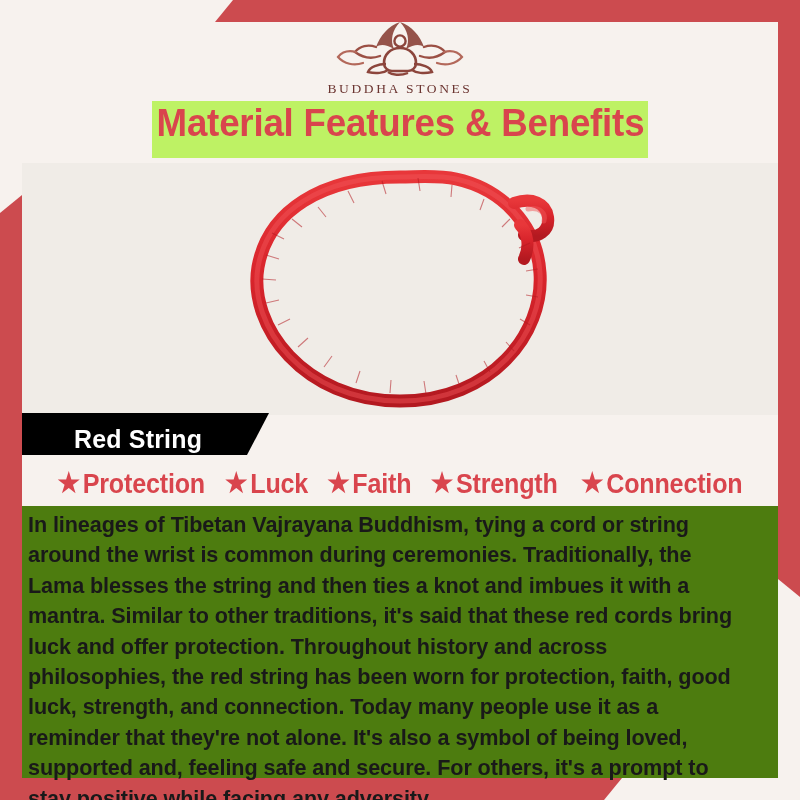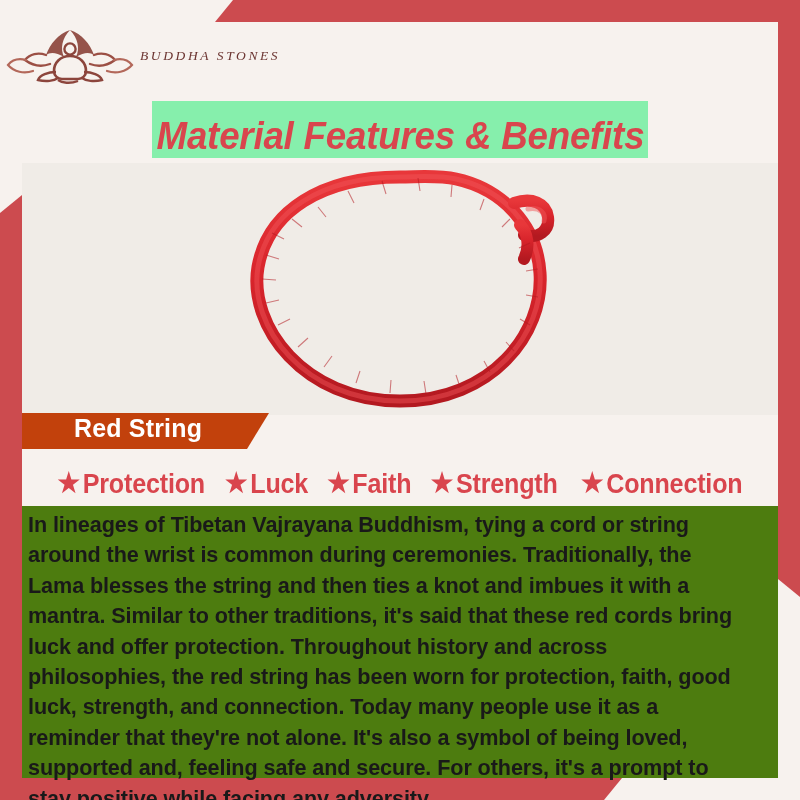--- a/index.html
+++ b/index.html
@@ -29,55 +29,55 @@
   }
   .frame-bottom{
     position:absolute;bottom:0;left:0;width:622px;height:22px;
     background:#cc4b4f;
     clip-path:polygon(0 0,100% 0,calc(100% - 18px) 100%,0 100%);
   }
 
   
   .logo-wrap{
     position:absolute;top:8px;left:0;width:800px;height:94px;
-    display:flex;align-items:center;justify-content:flex-start;font-style:italic;
+    display:flex;flex-direction:column;align-items:center;justify-content:center;
   }
   .logo-mark{width:140px;height:66px;display:block;}
   .logo-word{
     margin-top:1px;
     font-family:"Liberation Serif", serif;
     font-size:13.5px;letter-spacing:2.6px;color:#6b3430;font-weight:400;
   }
 
   
   .title-band{
     position:absolute;top:101px;left:152px;width:496px;height:57px;
-    background:#86efac;
-    display:flex;align-items:flex-end;justify-content:center;font-style:italic;
+    background:#bef264;
+    display:flex;align-items:flex-start;justify-content:center;
   }
   .title-text{
     font-family:"Liberation Sans Narrow","Liberation Sans",sans-serif;
     font-weight:bold;font-size:39px;color:#d9454d;
     letter-spacing:-0.2px;white-space:nowrap;
     transform:scaleX(0.94);transform-origin:center;
   }
 
   
   .photo{
     position:absolute;top:163px;left:22px;width:756px;height:252px;
     background:#f0ece7;overflow:hidden;
   }
   .photo svg{position:absolute;top:0;left:0;width:100%;height:100%;}
 
   
   .ribbon{
-    position:absolute;top:413px;left:22px;width:247px;height:36px;
-    background:#c2410c;
+    position:absolute;top:413px;left:22px;width:247px;height:42px;
+    background:#000000;
     clip-path:polygon(0 0,100% 0,calc(100% - 22px) 100%,0 100%);
-    display:flex;align-items:flex-start;
+    display:flex;align-items:flex-end;
   }
   .ribbon-text{
     font-family:"Liberation Sans Narrow","Liberation Sans",sans-serif;
     font-weight:bold;font-size:26px;color:#ffffff;
     margin-left:52px;letter-spacing:0.2px;white-space:nowrap;
     transform:scaleX(0.96);transform-origin:left center;
   }
 
   
   .benefits{

